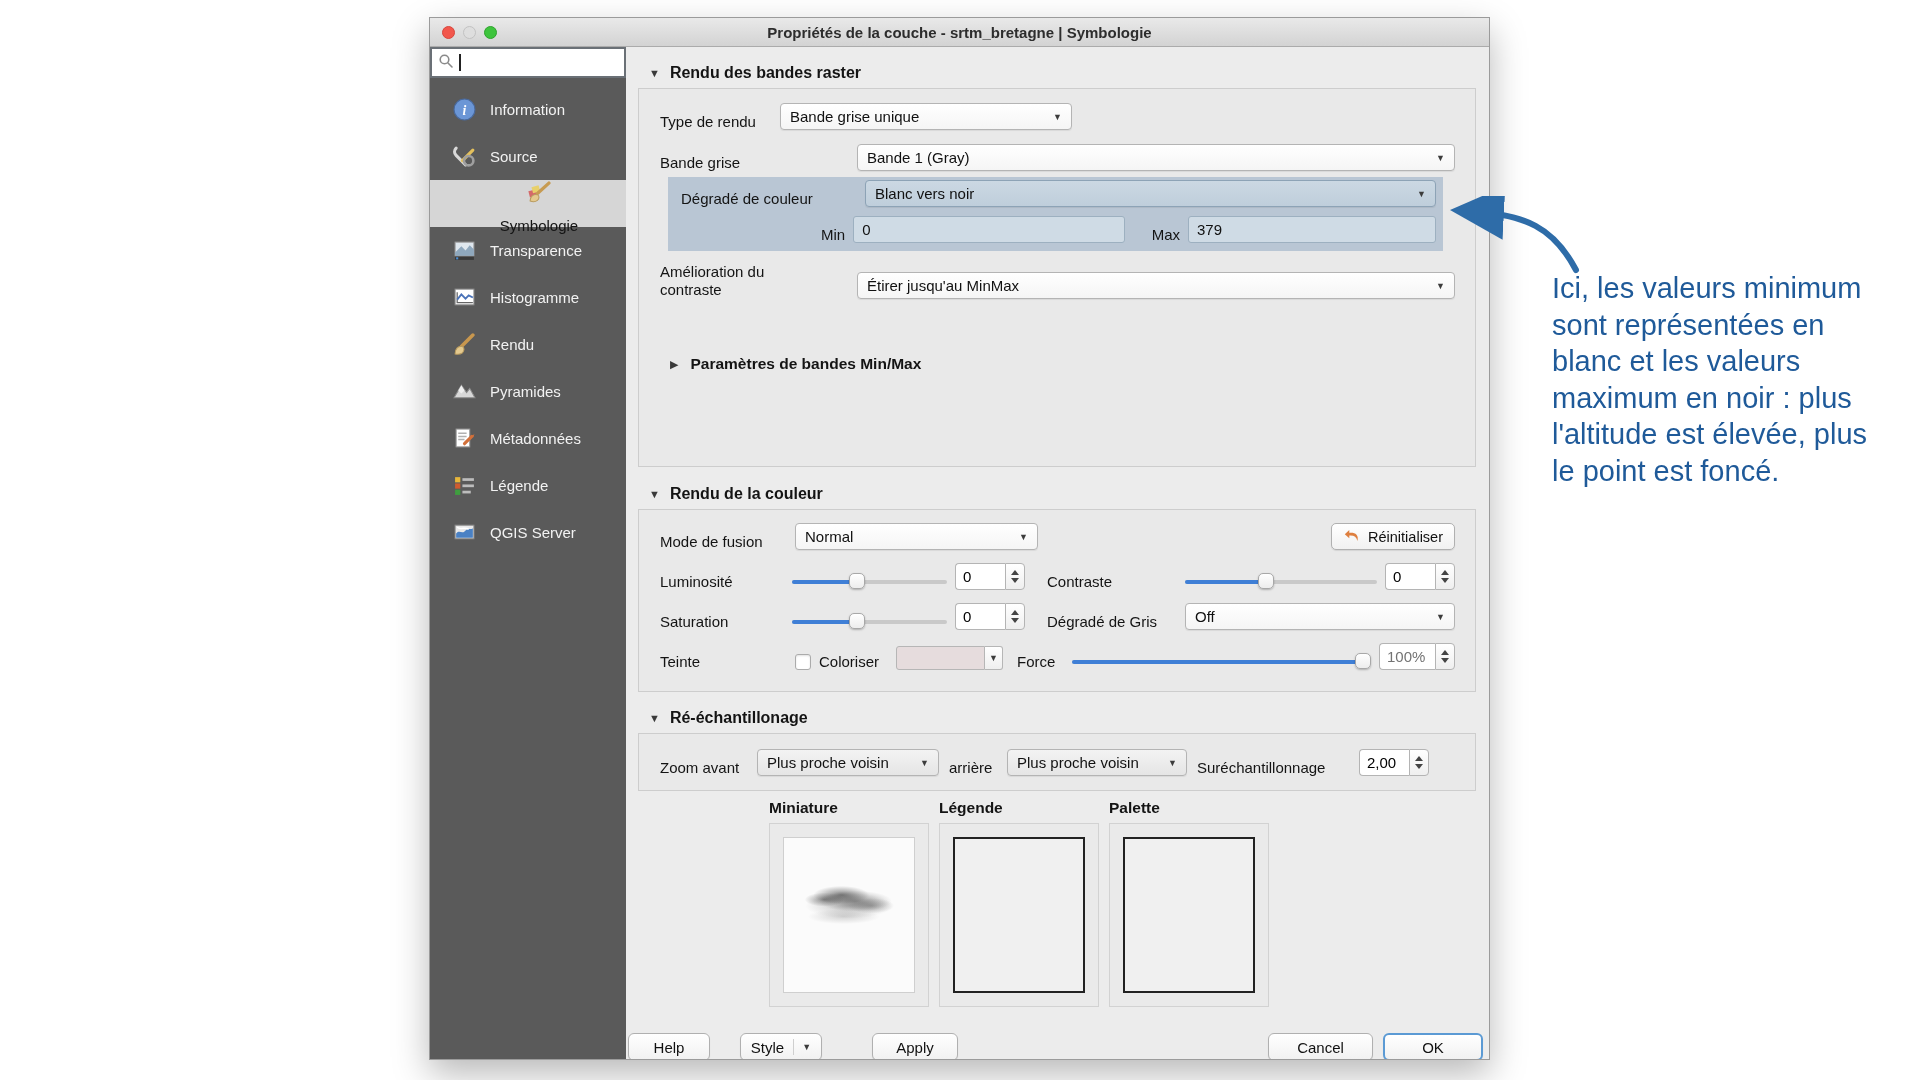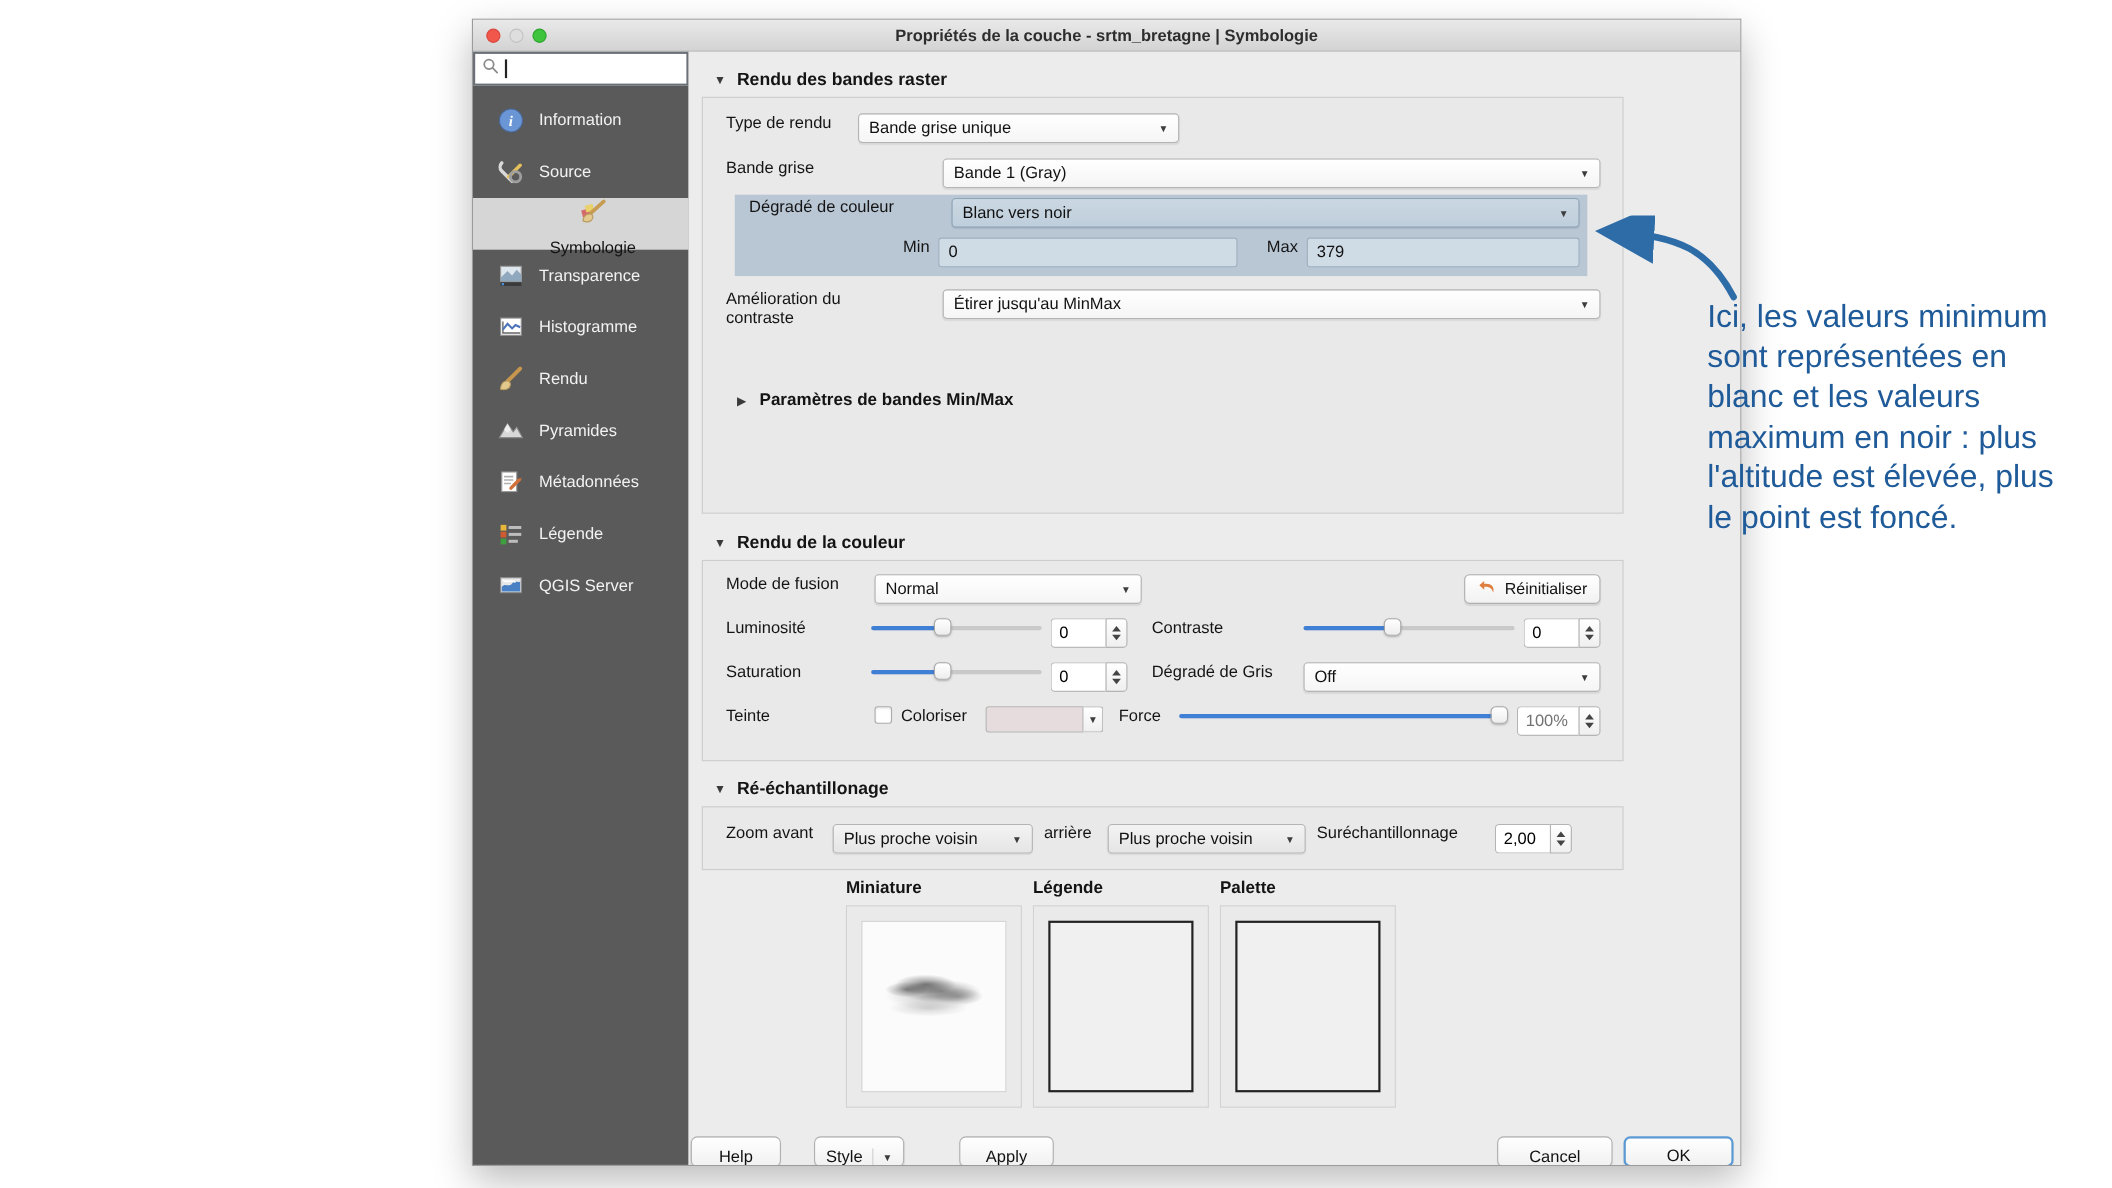--- a/index.html
+++ b/index.html
@@ -1,18 +1,18 @@
 <!DOCTYPE html>
 <html><head>
 <meta charset="utf-8">
 <style>
   * { margin:0; padding:0; box-sizing:border-box; }
   html,body { width:1920px; height:1080px; background:#ffffff; overflow:hidden;
               font-family:"Liberation Sans","DejaVu Sans",sans-serif; }
-  .dialog { position:absolute; left:429px; top:17px; width:1154px; height:1043px;
+  .dialog { position:absolute; left:429px; top:17px; width:1061px; height:1043px;
             border:1px solid #9b9b9b; box-shadow:0 14px 34px rgba(0,0,0,.28);
             display:flex; flex-direction:column; background:#ececec; }
   
   .titlebar { height:29px; flex:0 0 29px; background:linear-gradient(#e9e9e9,#d3d3d3);
               border-bottom:1px solid #ababab; position:relative;
               display:flex; align-items:center; justify-content:center; }
   .title { font-size:15px; font-weight:bold; color:#2d2d2d; }
   .lights { position:absolute; left:12px; top:8px; display:flex; gap:8px; }
   .light { width:13px; height:13px; border-radius:50%; }
   .light.red   { background:#f2574c; border:1px solid #d8463c; }
@@ -30,21 +30,21 @@
   .sb-item.sel { background:#d6d6d6;flex-direction:column; }
   .sb-item.sel .sb-lbl { color:#141414; }
   .sb-ico { width:24px; height:24px; display:flex; align-items:center; justify-content:center; }
   .sb-ico svg { width:23px; height:23px; }
   
   .main { flex:1; background:#ececec; position:relative; overflow:hidden; }
   .sec-h { display:flex; align-items:center; gap:10px; margin-left:23px; height:20px; }
   .sec-h .tri { font-size:11px; color:#3a3a3a; }
   .sec-h .sec-t { font-size:16px; font-weight:bold; color:#141414; }
   .gbox { margin-left:12px; width:838px; background:#e9e9e9; border:1px solid #cdcdcd; }
-  .row { display:flex; align-items:flex-start; }
+  .row { display:flex; align-items:flex-end; }
   .lbl { font-size:15px; color:#141414; }
   .w120{width:120px;} .w135{width:135px;} .w197{width:197px;} .w132{width:132px;} .w138{width:138px;}
   .flex1{flex:1;} .fspace{flex:1;}
   
   .dd { height:27px; background:linear-gradient(#ffffff,#f5f5f5); border:1px solid #b4b4b4;
         border-radius:4px; display:flex; align-items:center; padding:0 9px;
         box-shadow:0 1px 1px rgba(0,0,0,.07); }
   .dd .val { flex:1; font-size:15px; color:#111; white-space:nowrap; overflow:hidden; }
   .dd .car { font-size:9px; color:#3c3c3c; margin-left:6px; }
   .dd.gray { background:linear-gradient(#f3f3f3,#e5e5e5); }
@@ -77,21 +77,21 @@
   
   .chk { width:16px; height:16px; background:#fff; border:1px solid #ababab; border-radius:3px;
          box-shadow:inset 0 1px 2px rgba(0,0,0,.12); }
   .swatch { display:flex; height:24px; }
   .sw-body { width:89px; background:#e6dcdd; border:1px solid #b6b6b6; border-radius:3px 0 0 3px; }
   .sw-arrow { width:18px; border:1px solid #b6b6b6; border-left:none; border-radius:0 3px 3px 0;
               background:linear-gradient(#fff,#efefef); display:flex; align-items:center; justify-content:center;
               font-size:9px; color:#3c3c3c; }
   
   .btn { height:28px; background:linear-gradient(#ffffff,#f1f1f1); border:1px solid #b0b0b0;
-         border-radius:6px; display:flex; align-items:flex-end; justify-content:center;
+         border-radius:6px; display:flex; align-items:center; justify-content:center;
          font-size:15px; color:#111; box-shadow:0 1px 1px rgba(0,0,0,.09); }
   .btn.ok { border:2px solid #5b9ad4; }
   .btn .bcar { font-size:9px; color:#3c3c3c; margin-left:9px; padding-left:8px; border-left:1px solid #cfcfcf; height:16px; display:flex; align-items:center; }
   .reset-btn { height:27px; display:flex; align-items:center; gap:7px; padding:0 11px;
                background:linear-gradient(#ffffff,#f1f1f1); border:1px solid #b0b0b0; border-radius:5px;
                font-size:14.5px; color:#111; box-shadow:0 1px 1px rgba(0,0,0,.09); }
   
   .subheader { display:flex; align-items:center; gap:12px; margin-left:10px; }
   .subheader .tri { font-size:11px; color:#3a3a3a; }
   .subheader .sh-t { font-size:15.5px; font-weight:bold; color:#141414; }

